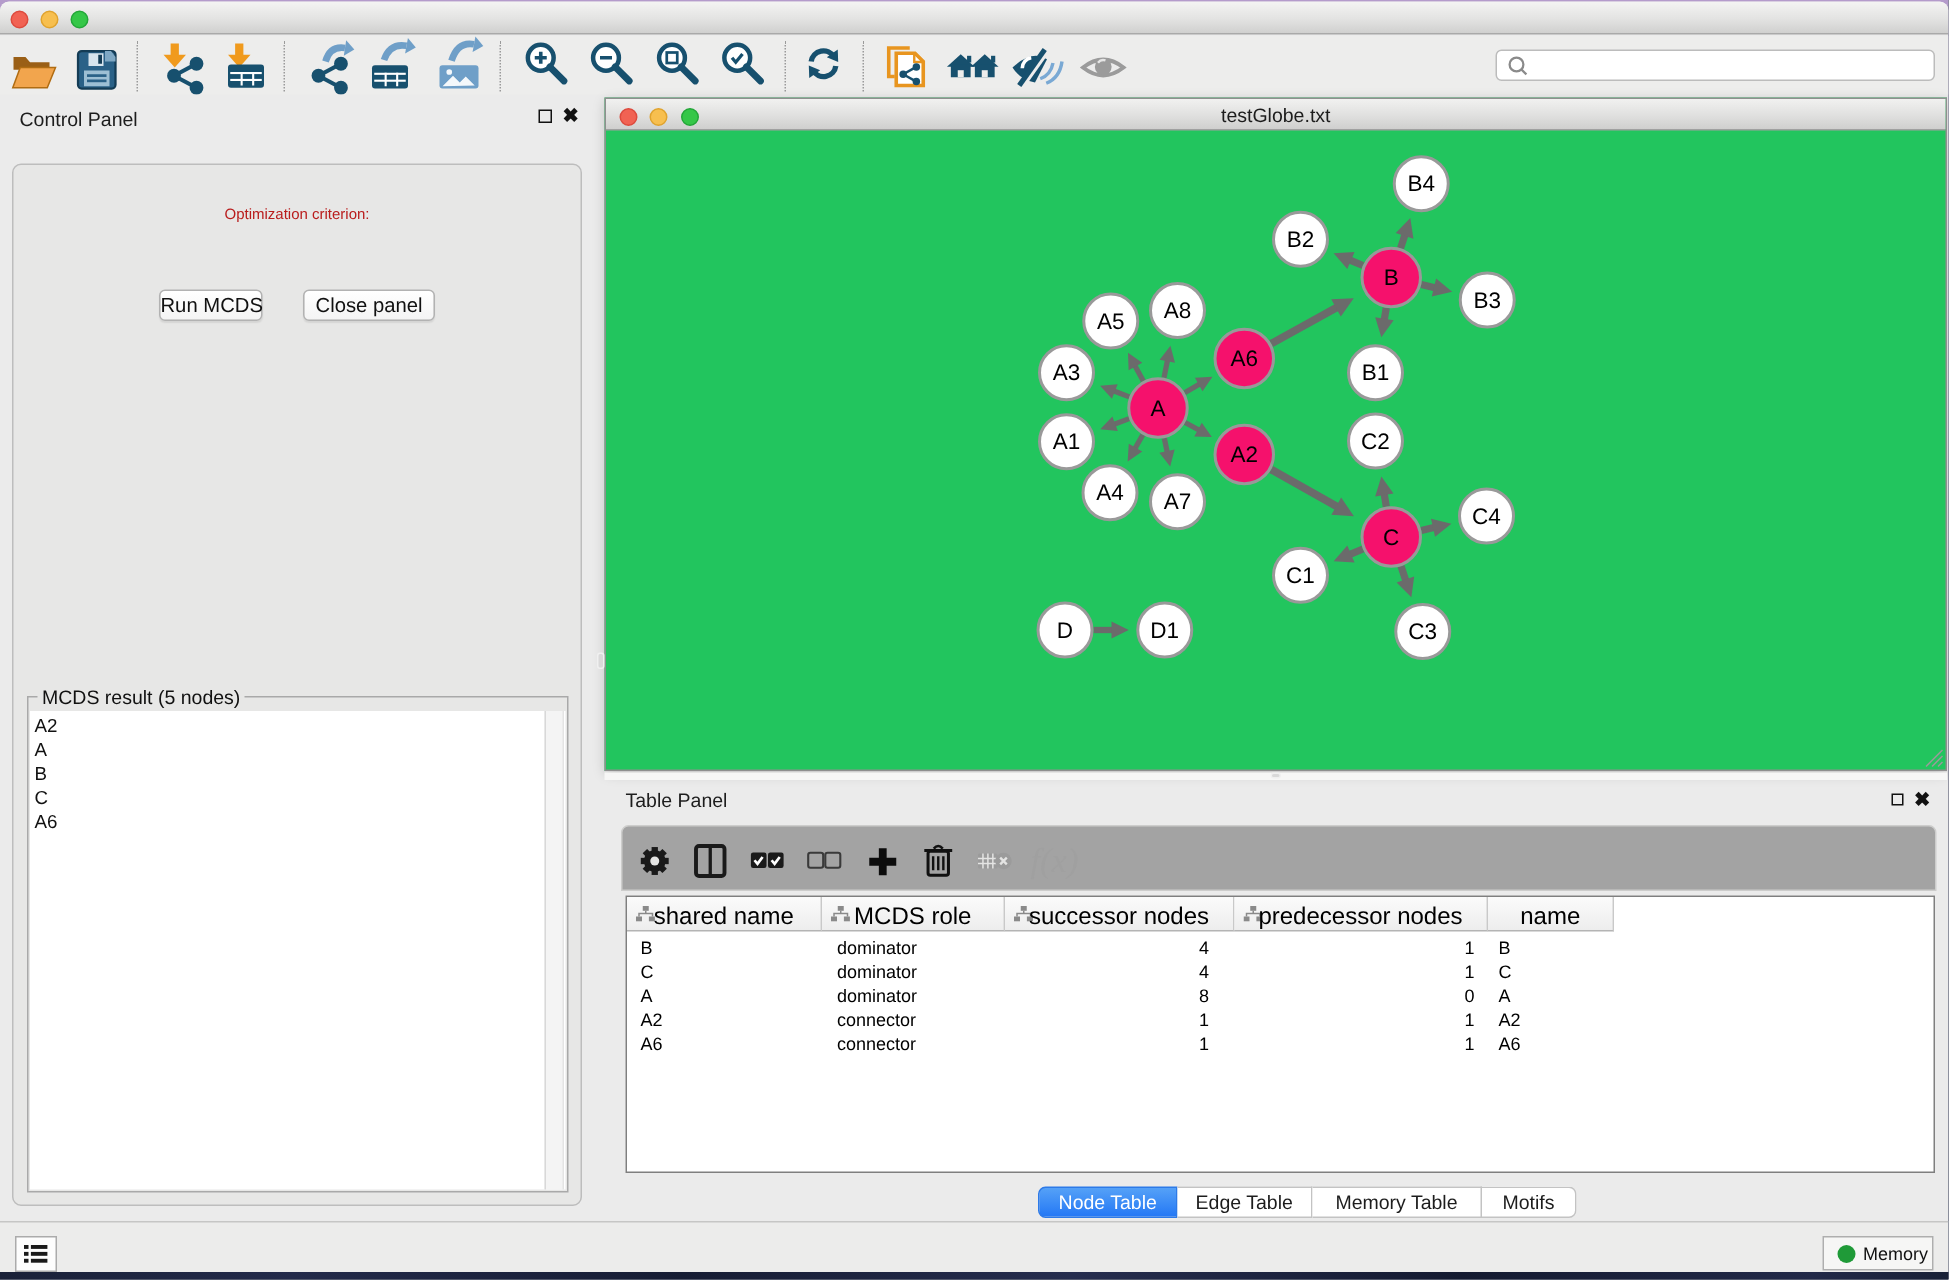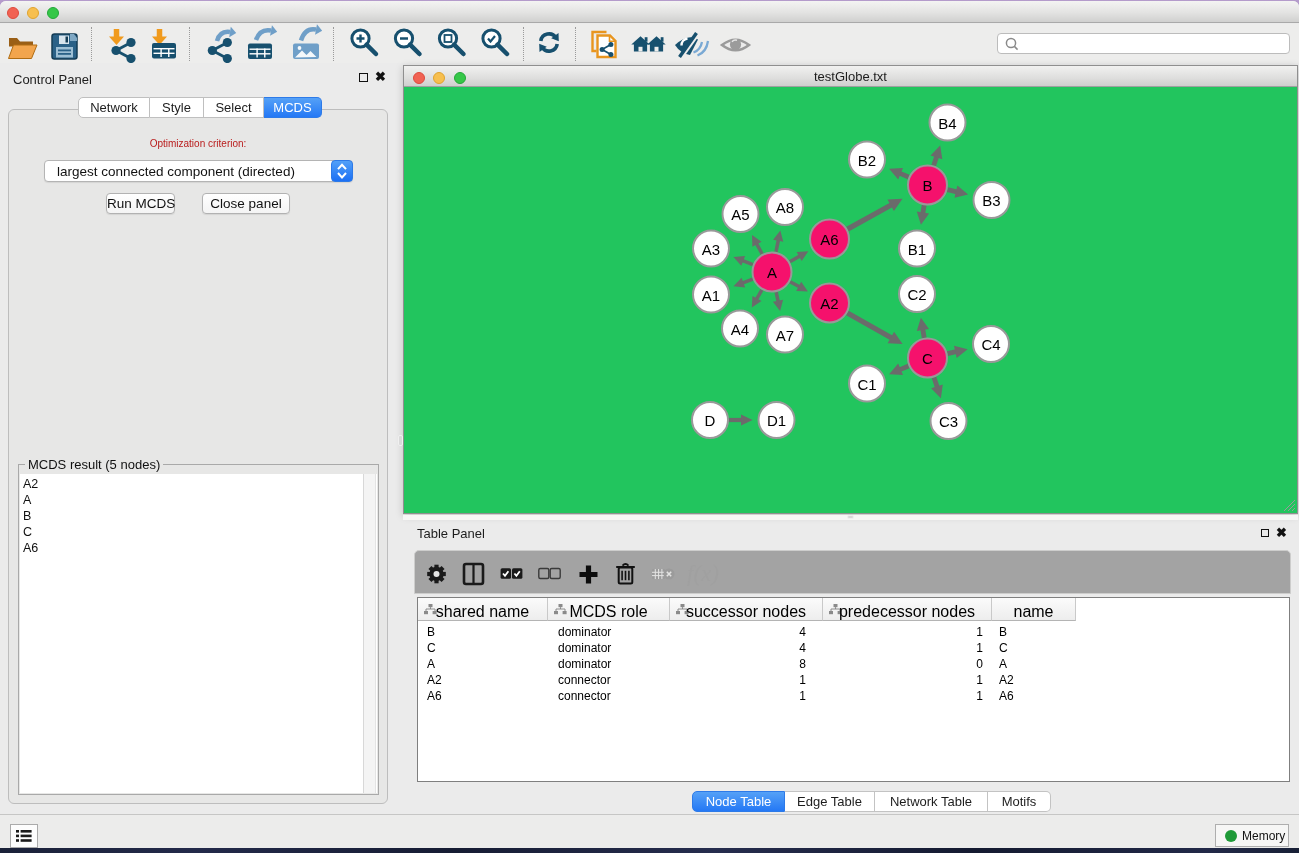--- a/index.html
+++ b/index.html
@@ -157,35 +157,22 @@
           <circle cx="8" cy="8" r="4.6" fill="none" stroke="#8a8a8a" stroke-width="1.5"></circle>
           <line x1="11.4" y1="11.4" x2="14.6" y2="14.6" stroke="#8a8a8a" stroke-width="1.5"></line>
         </svg>
       </div>
 </div>
 <div class="cpanel-head">
 <div class="cpanel-title">Control Panel</div>
 <div class="cp-float"></div>
 <div class="cp-close">✖</div>
 </div>
-<div class="tabs" style="left:78px;top:96px">
-<div class="tab first" style="width:72px">Network</div>
-<div class="tab" style="width:54px">Style</div>
-<div class="tab" style="width:60px">Select</div>
-<div class="tab last sel" style="width:58px">MCDS</div>
-</div>
 <div class="tabpane">
 <div class="optlabel">Optimization criterion:</div>
-<div class="selectbox">
-        <div class="txt">largest connected component (directed)</div>
-<div class="stepper"><svg width="20" height="20">
-            <path d="M6,8.2 l4,-4.4 4,4.4" stroke="#fff" stroke-width="2" fill="none"></path>
-            <path d="M6,12 l4,4.4 4,-4.4" stroke="#fff" stroke-width="2" fill="none"></path>
-          </svg></div>
-</div>
 <div class="btn" style="left:97px;top:83px;width:69px">Run MCDS</div>
 <div class="btn" style="left:193px;top:83px;width:88px">Close panel</div>
 <div class="groupbox">
 <div class="gb-label">MCDS result (5 nodes)</div>
 <div class="gb-list">A2<br>A<br>B<br>C<br>A6</div>
 <div class="gb-scroll"></div>
 </div>
 </div>
 <div class="netwin">
 <div class="nw-titlebar">
@@ -407,21 +394,21 @@
       <div class="trow" style="left:581px;top:74px;width:100px">A2</div>
       <div class="trow" style="left:9px;top:90px;width:100px">A6</div>
       <div class="trow" style="left:140px;top:90px;width:100px">connector</div>
       <div class="trow" style="left:288px;top:90px;width:100px;text-align:right">1</div>
       <div class="trow" style="left:465px;top:90px;width:100px;text-align:right">1</div>
       <div class="trow" style="left:581px;top:90px;width:100px">A6</div>
 </div>
 <div class="btabs">
 <div class="btab first sel" style="width:93px;border-left:1px solid #2d7ae8;border-radius:5px 0 0 5px;background:linear-gradient(180deg,#55a1f7 0,#2478f5 100%);color:#fff;border-color:#2d7ae8">Node Table</div>
 <div class="btab" style="width:90px">Edge Table</div>
-<div class="btab" style="width:113px">Network Table</div>
+<div class="btab" style="width:113px">Memory Table</div>
 <div class="btab" style="width:63px;border-radius:0 5px 5px 0">Motifs</div>
 </div>
 <div class="statusbar">
 <div class="sb-btn">
         <svg width="16" height="14" style="position:absolute;left:5px;top:4px">
           <g fill="#1a1a1a">
             <rect x="0" y="1" width="3" height="2.6"></rect>
             <rect x="0" y="5.6" width="3" height="2.6"></rect>
             <rect x="0" y="10.2" width="3" height="2.6"></rect>
             <rect x="4.6" y="1" width="11" height="2.6"></rect>

